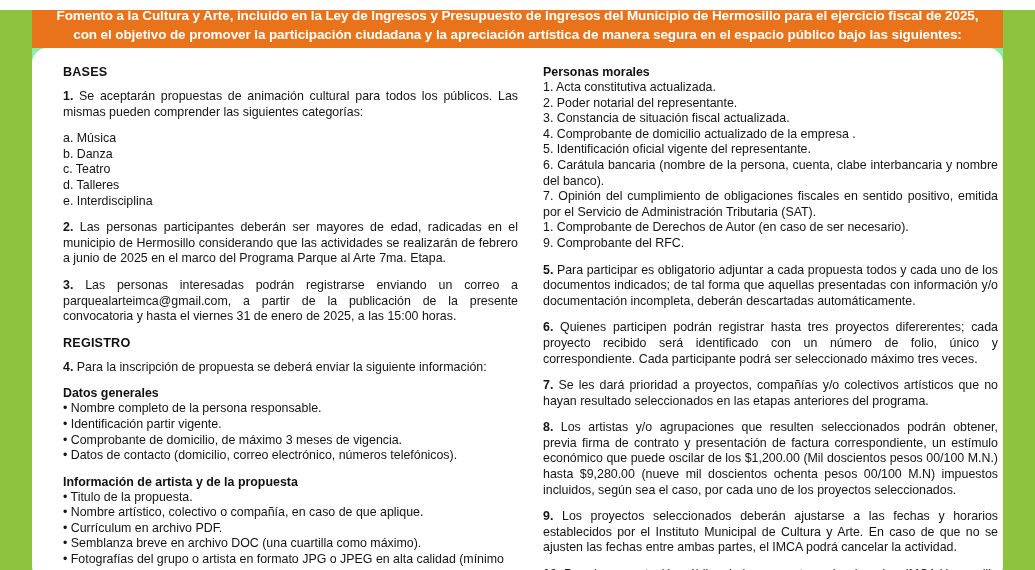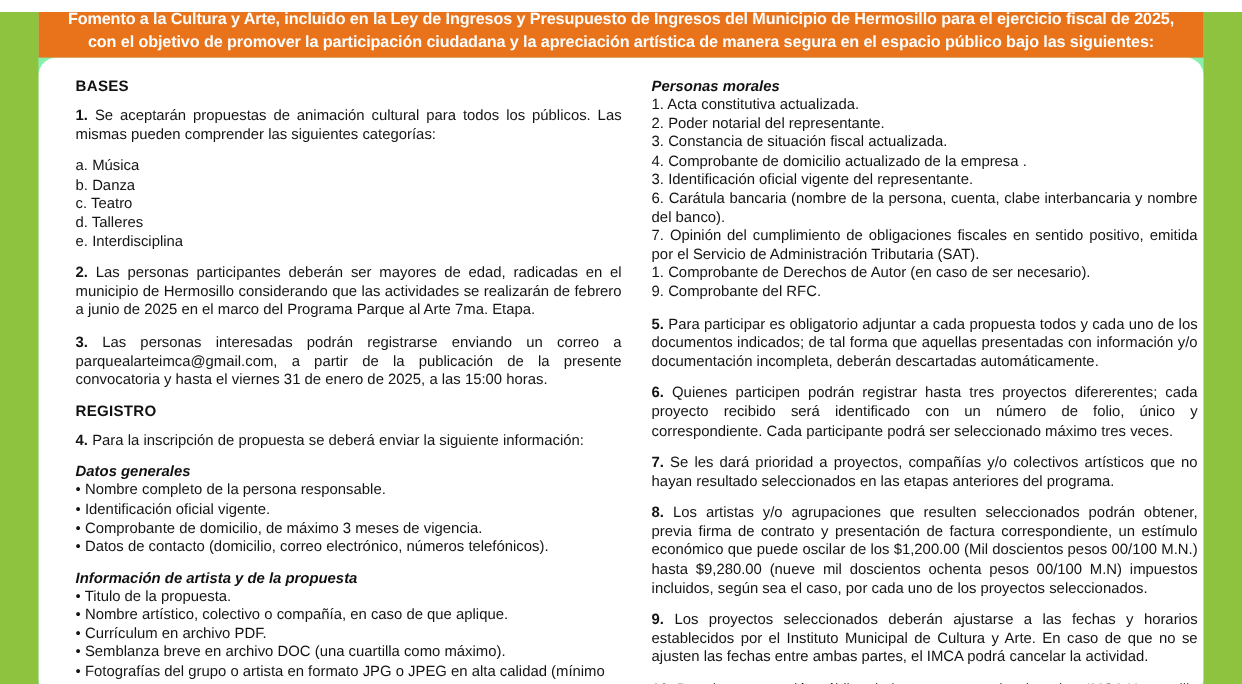--- a/index.html
+++ b/index.html
@@ -99,21 +99,20 @@
     font-weight: bold;
     color: #111111;
     margin: 0 0 10px 0;
     letter-spacing: 0.2px;
   }
   h4.sub {
     font-size: 12.4px;
     font-weight: bold;
     color: #111111;
     margin: 0 0 1px 0;
-    font-style: italic;
   }
   p.para {
     font-size: 12.4px;
     color: #141414;
     margin: 0 0 11px 0;
     line-height: 15.6px;
     text-align: justify;
   }
   p.para.flush {
     text-align: left;
@@ -174,21 +173,21 @@
 
         <p class="para"><span class="lead">3.</span><span> Las personas interesadas podrán registrarse enviando un correo a parquealarteimca@gmail.com, a partir de la publicación de la presente convocatoria y hasta el viernes 31 de enero de 2025, a las 15:00 horas.</span></p>
 
         <h3 class="sec">REGISTRO</h3>
 
         <p class="para flush"><span class="lead">4.</span><span> Para la inscripción de propuesta se deberá enviar la siguiente información:</span></p>
 
         <h4 class="sub">Datos generales</h4>
         <ul class="itemlist gapafter">
           <li>• Nombre completo de la persona responsable.</li>
-          <li>• Identificación oficial vigente.</li>
+          <li>• Identificación partir vigente.</li>
           <li>• Comprobante de domicilio, de máximo 3 meses de vigencia.</li>
           <li>• Datos de contacto (domicilio, correo electrónico, números telefónicos).</li>
         </ul>
 
         <h4 class="sub">Información de artista y de la propuesta</h4>
         <ul class="itemlist">
           <li>• Titulo de la propuesta.</li>
           <li>• Nombre artístico, colectivo o compañía, en caso de que aplique.</li>
           <li>• Currículum en archivo PDF.</li>
           <li>• Semblanza breve en archivo DOC (una cuartilla como máximo).</li>
@@ -198,21 +197,21 @@
       </div>
 
       <div class="col">
 
         <h4 class="sub">Personas morales</h4>
         <ul class="itemlist gapafter">
           <li>1. Acta constitutiva actualizada.</li>
           <li>2. Poder notarial del representante.</li>
           <li>3. Constancia de situación fiscal actualizada.</li>
           <li>4. Comprobante de domicilio actualizado de la empresa .</li>
-          <li>3. Identificación oficial vigente del representante.</li>
+          <li>5. Identificación oficial vigente del representante.</li>
           <li class="justified">6. Carátula bancaria (nombre de la persona, cuenta, clabe interbancaria y nombre del banco).</li>
           <li class="justified">7. Opinión del cumplimiento de obligaciones fiscales en sentido positivo, emitida por el Servicio de Administración Tributaria (SAT).</li>
           <li>1. Comprobante de Derechos de Autor (en caso de ser necesario).</li>
           <li>9. Comprobante del RFC.</li>
         </ul>
 
         <p class="para"><span class="lead">5.</span><span> Para participar es obligatorio adjuntar a cada propuesta todos y cada uno de los documentos indicados; de tal forma que aquellas presentadas con información y/o documentación incompleta, deberán descartadas automáticamente.</span></p>
 
         <p class="para"><span class="lead">6.</span><span> Quienes participen podrán registrar hasta tres proyectos difererentes; cada proyecto recibido será identificado con un número de folio, único y correspondiente. Cada participante podrá ser seleccionado máximo tres veces.</span></p>
 

